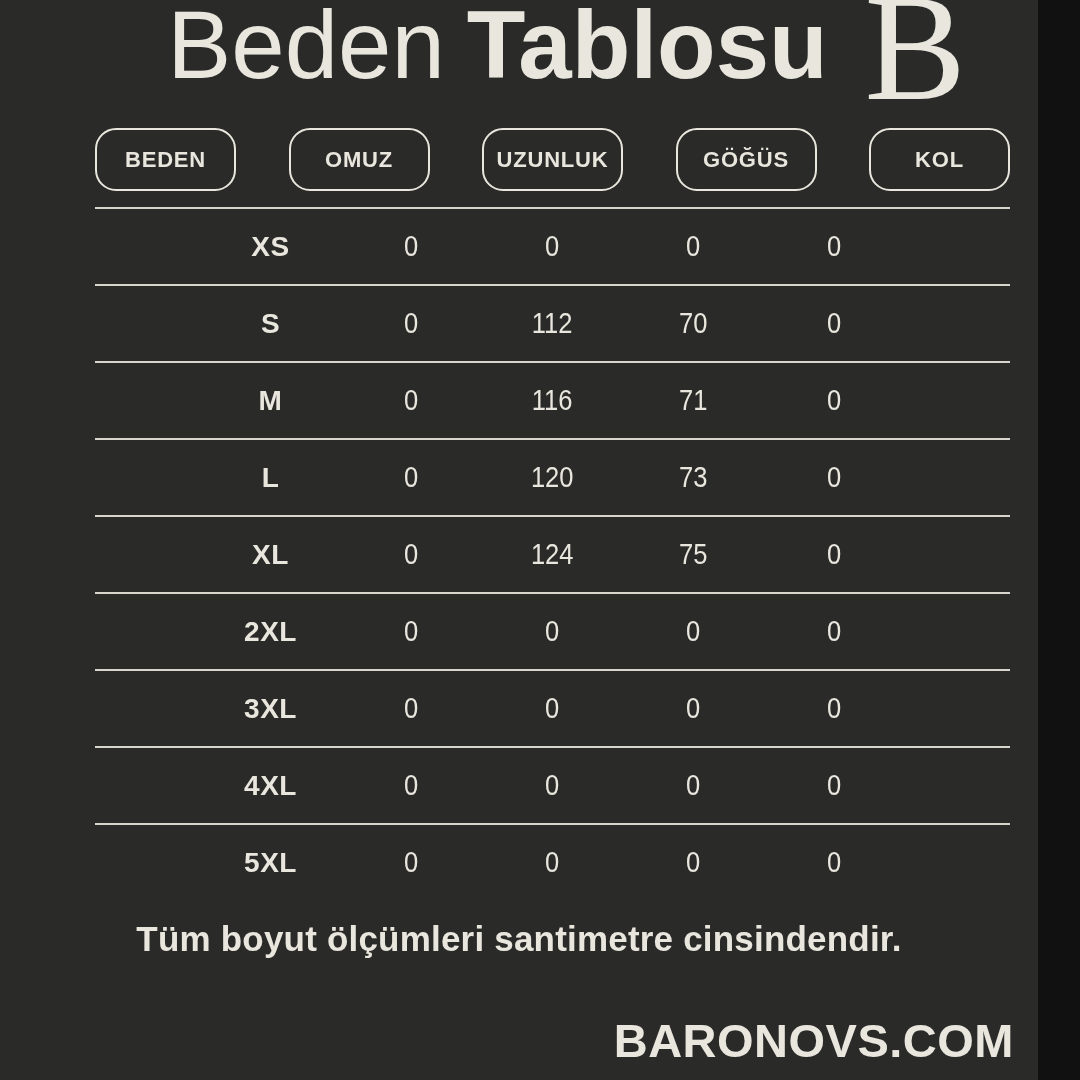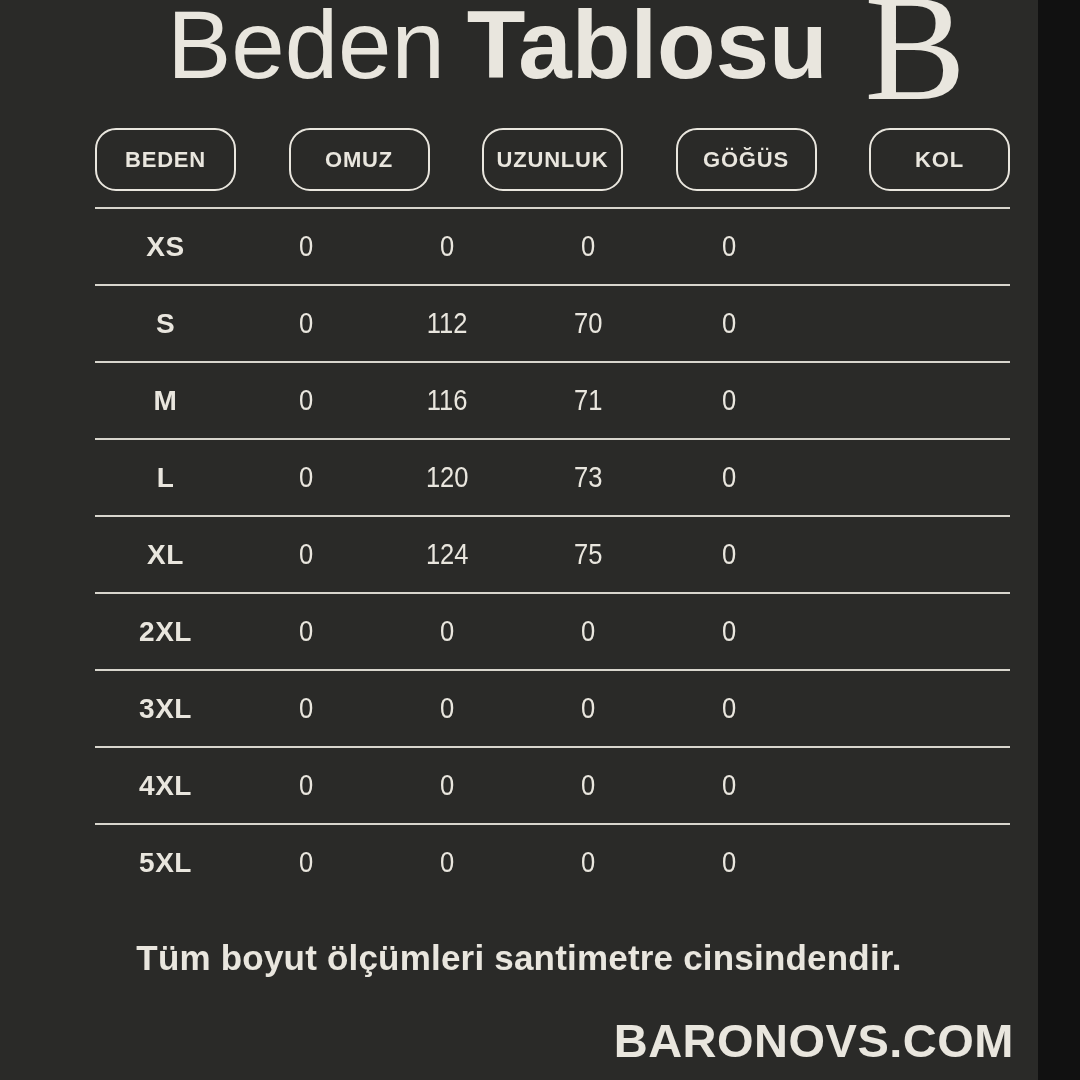--- a/index.html
+++ b/index.html
@@ -55,21 +55,21 @@
     font-weight:700;
     letter-spacing:0.8px;
     white-space:nowrap;
   }
   .rows{
     margin-top:16px;
     border-top:2.5px solid var(--line);
   }
   .row{
     display:flex;
-    justify-content:flex-start;
+    justify-content:center;
     align-items:center;
     height:75px;
     border-bottom:2px solid var(--line);
   }
   .row:last-child{border-bottom:none;}
   .cell{
     width:141px;
     text-align:center;
     font-size:29px;
   }
@@ -80,21 +80,20 @@
     transform-origin:center;
   }
   
   .units-note{
     position:absolute;
     top:919px;left:0;width:100%;
     text-align:center;
     font-size:35px;
     font-weight:700;
     letter-spacing:0.2px;
-    margin-top:19px;
   }
   .brand{
     position:absolute;
     top:1013px;right:24px;
     font-size:47px;
     font-weight:700;
     letter-spacing:0.5px;
   }
 </style>
 </head>

